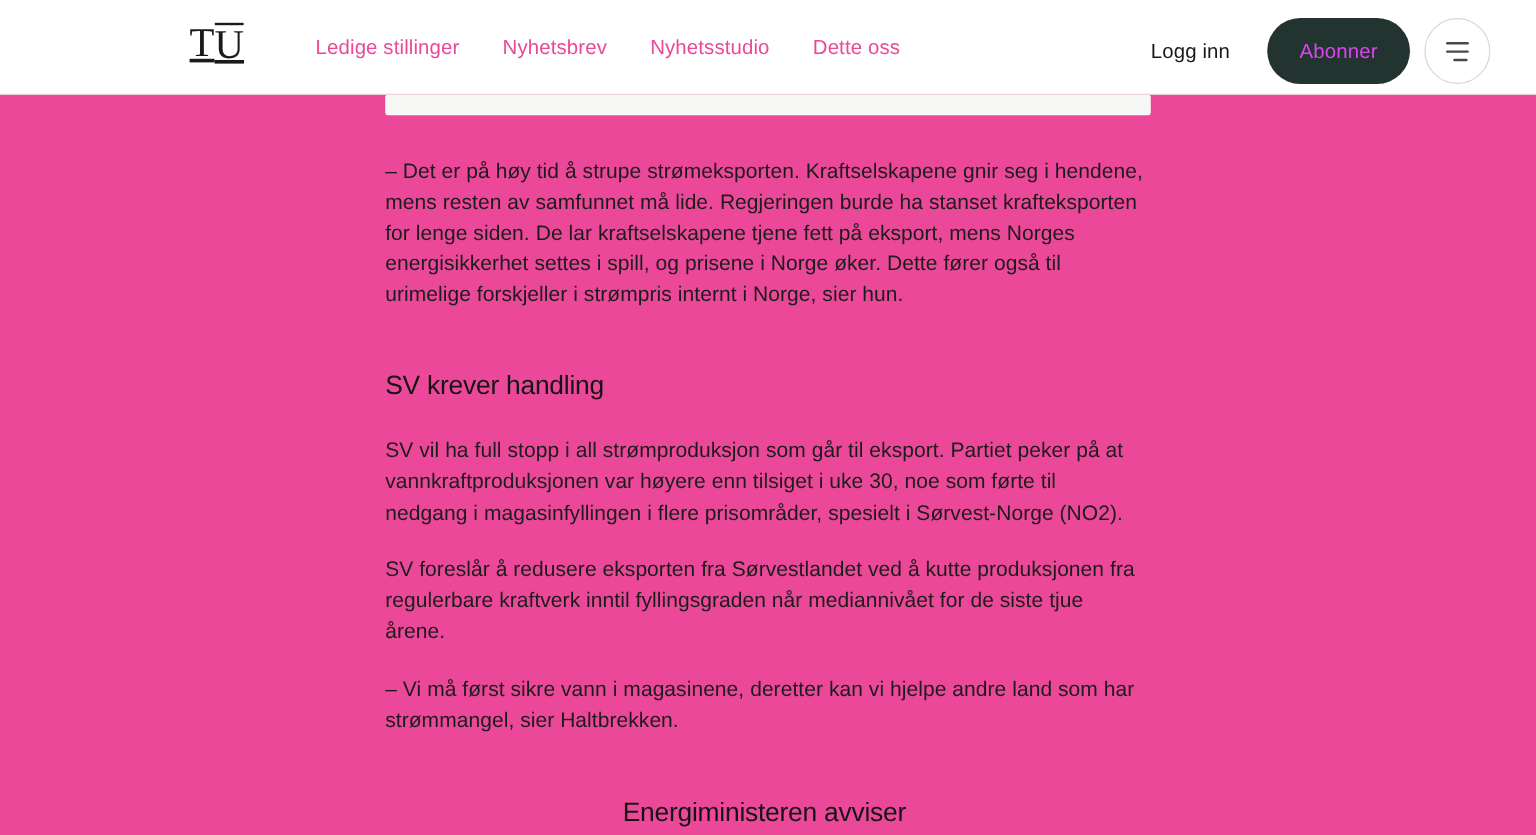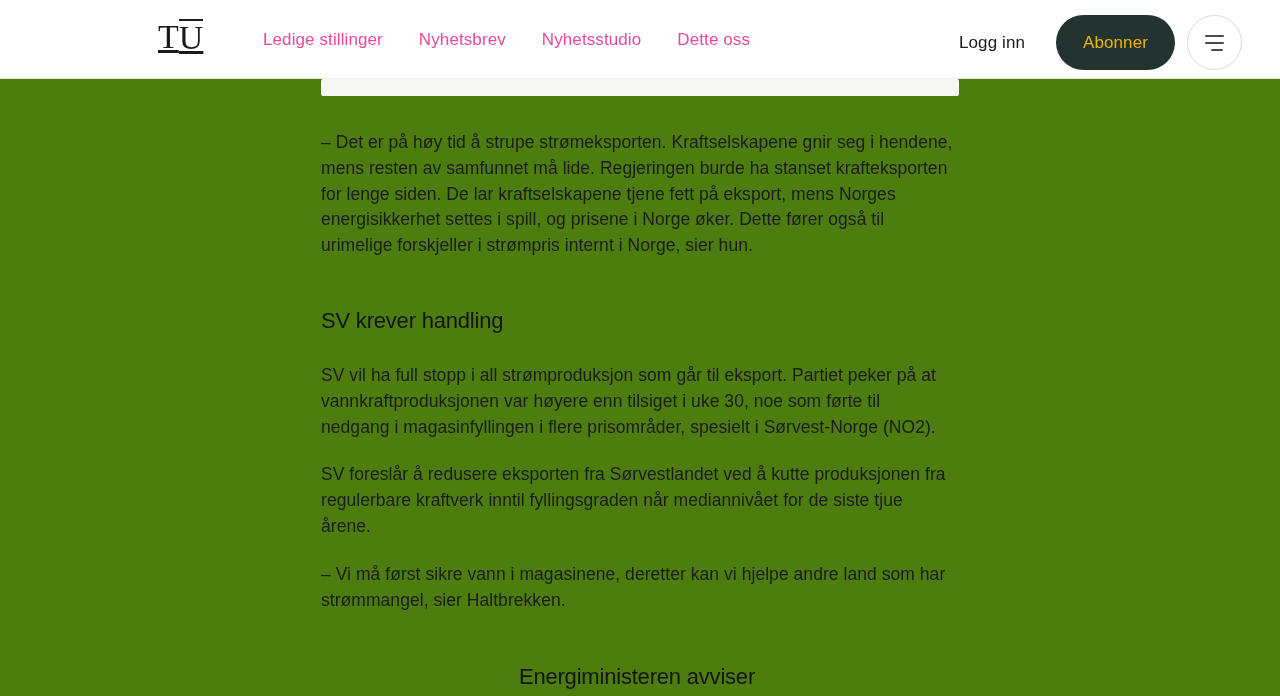--- a/index.html
+++ b/index.html
@@ -83,21 +83,21 @@
     font-size: 17px;
     color: #1a1a1a;
     text-decoration: none;
     white-space: nowrap;
     cursor: pointer;
     margin-right: 31px;
     letter-spacing: 0.1px;
   }
   .subscribe-btn {
     background: #233330;
-    color: #eab308;
+    color: #d946ef;
     border: none;
     border-radius: 999px;
     font-family: "Liberation Sans", sans-serif;
     font-size: 17px;
     height: 55px;
     padding: 0 27px;
     cursor: pointer;
     white-space: nowrap;
     letter-spacing: 0.1px;
     margin-right: 12px;
@@ -125,21 +125,21 @@
   .menu-btn .bar.b1 { width: 19px; align-self: center; }
   .menu-btn .bar.b2 { width: 19px; align-self: center; }
   .menu-btn .bar.b3 { width: 12px; align-self: flex-end; margin-right: 18px; }
 
   
   .article-wrap {
     position: relative;
     width: 1280px;
     height: 617px;
     overflow: hidden;
-    background: #4d7c0f;
+    background: #ec4899;
   }
   .article {
     position: absolute;
     left: 321px;
     top: 0;
     width: 632px;
   }
 
   .factbox {
     width: 638px;

